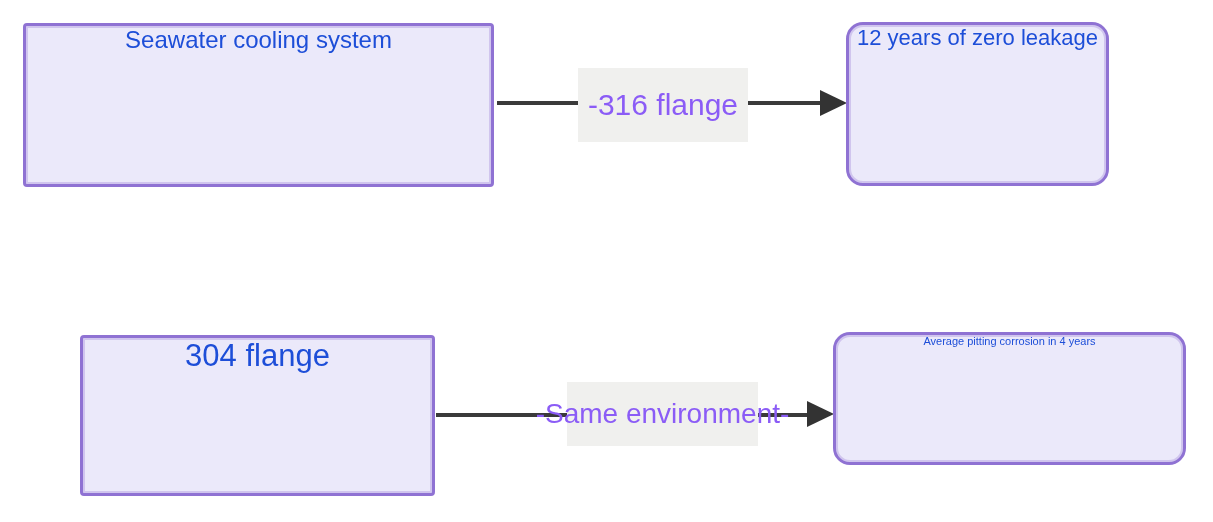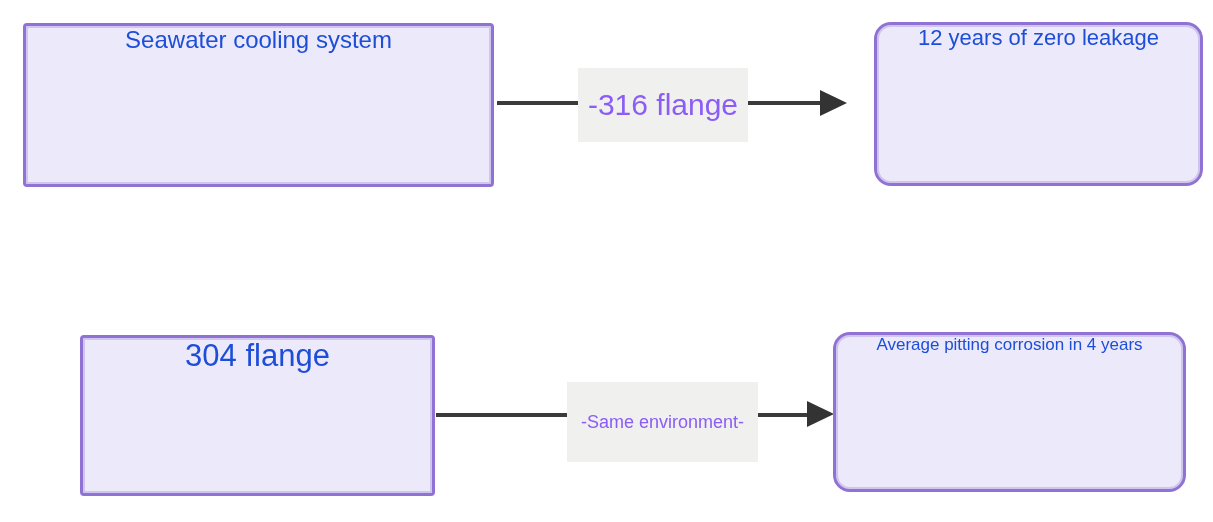--- a/index.html
+++ b/index.html
@@ -52,28 +52,28 @@
     border-top: 13px solid transparent;
     border-bottom: 13px solid transparent;
     border-left: 27px solid #333333;
   }
 
   
   .n-seawater  { left: 23px;  top: 23px;  width: 471px; height: 164px; font-size: 24px; }
   .l-row1      { left: 497px; top: 101px; width: 324px; }
   .lbl-row1    { left: 578px; top: 68px;  width: 170px; height: 74px; font-size: 30px; }
   .a-row1      { left: 820px; top: 90px; }
-  .n-leakage   { left: 874px; top: 22px;  width: 329px; height: 164px; font-size: 22px; }
+  .n-leakage   { left: 846px; top: 22px;  width: 263px; height: 164px; font-size: 22px; }
 
   
   .n-304       { left: 80px;  top: 335px; width: 355px; height: 161px; font-size: 31px; }
   .l-row2      { left: 436px; top: 413px; width: 372px; }
-  .lbl-row2    { left: 567px; top: 382px; width: 191px; height: 80px; font-size: 18px; }
+  .lbl-row2    { left: 567px; top: 382px; width: 191px; height: 64px; font-size: 28px; }
   .a-row2      { left: 807px; top: 401px; }
-  .n-corrosion { left: 833px; top: 332px; width: 353px; height: 160px; font-size: 17px; }
+  .n-corrosion { left: 833px; top: 332px; width: 353px; height: 133px; font-size: 11px; }
 </style>
 </head>
 <body>
 
 <div class="canvas">
 
   <div class="node rect n-seawater">
     <span>Seawater cooling system</span>
   </div>
   <div class="edge-line l-row1"></div>

